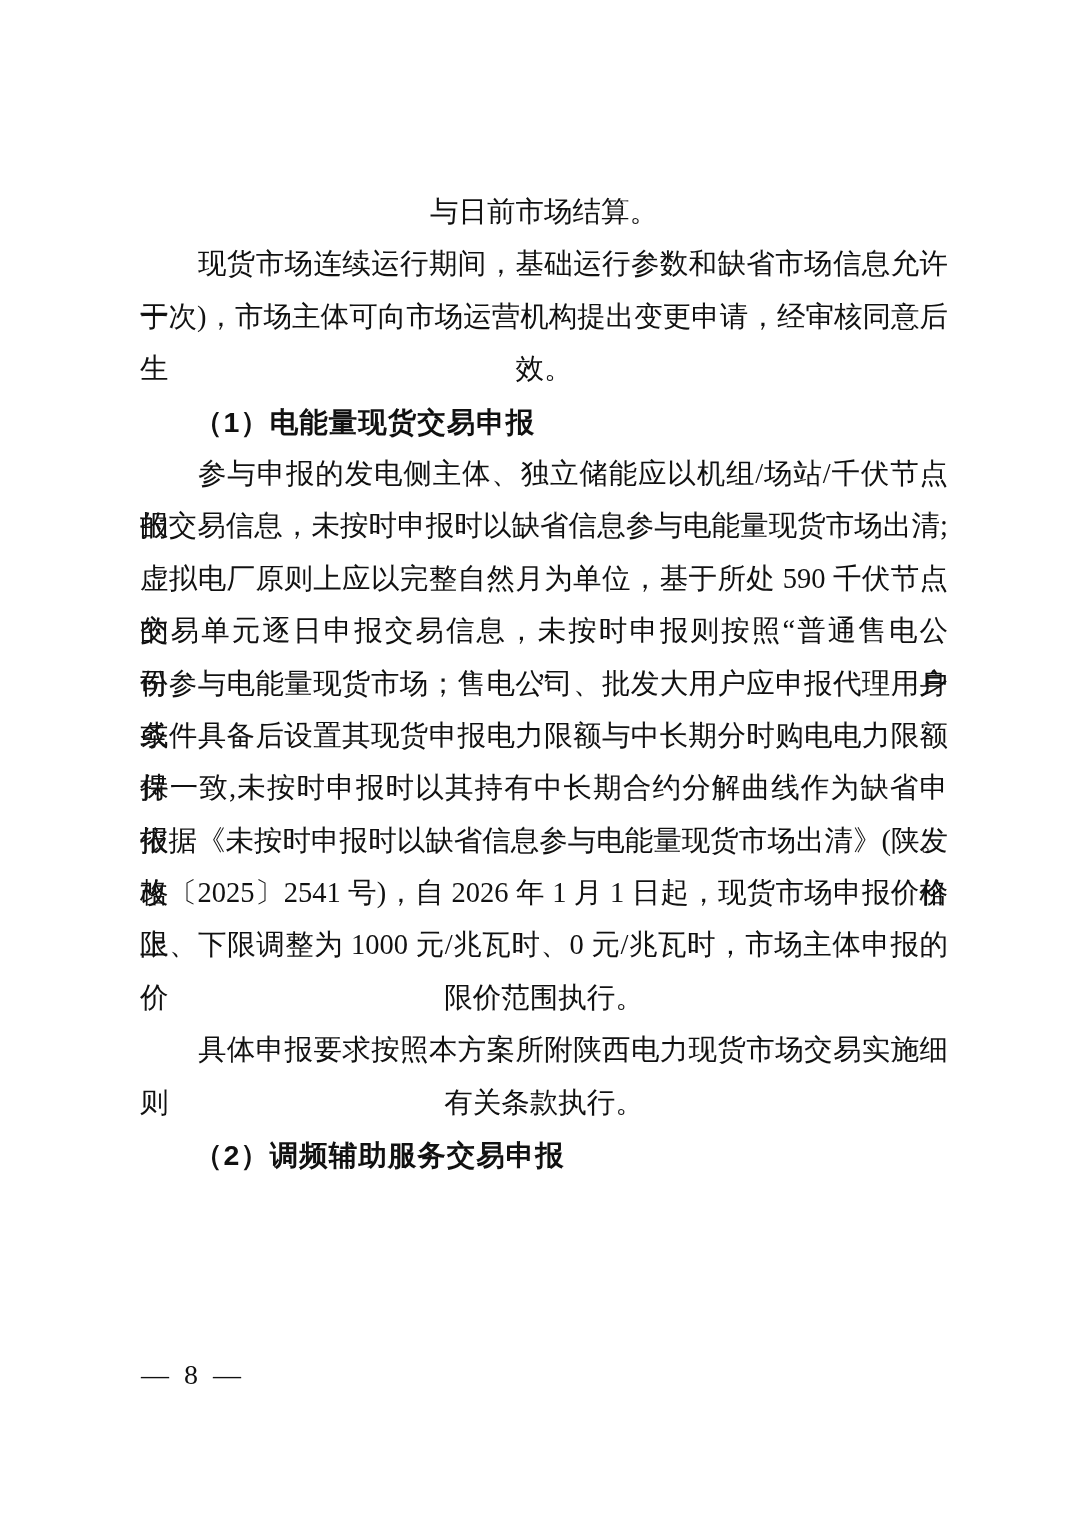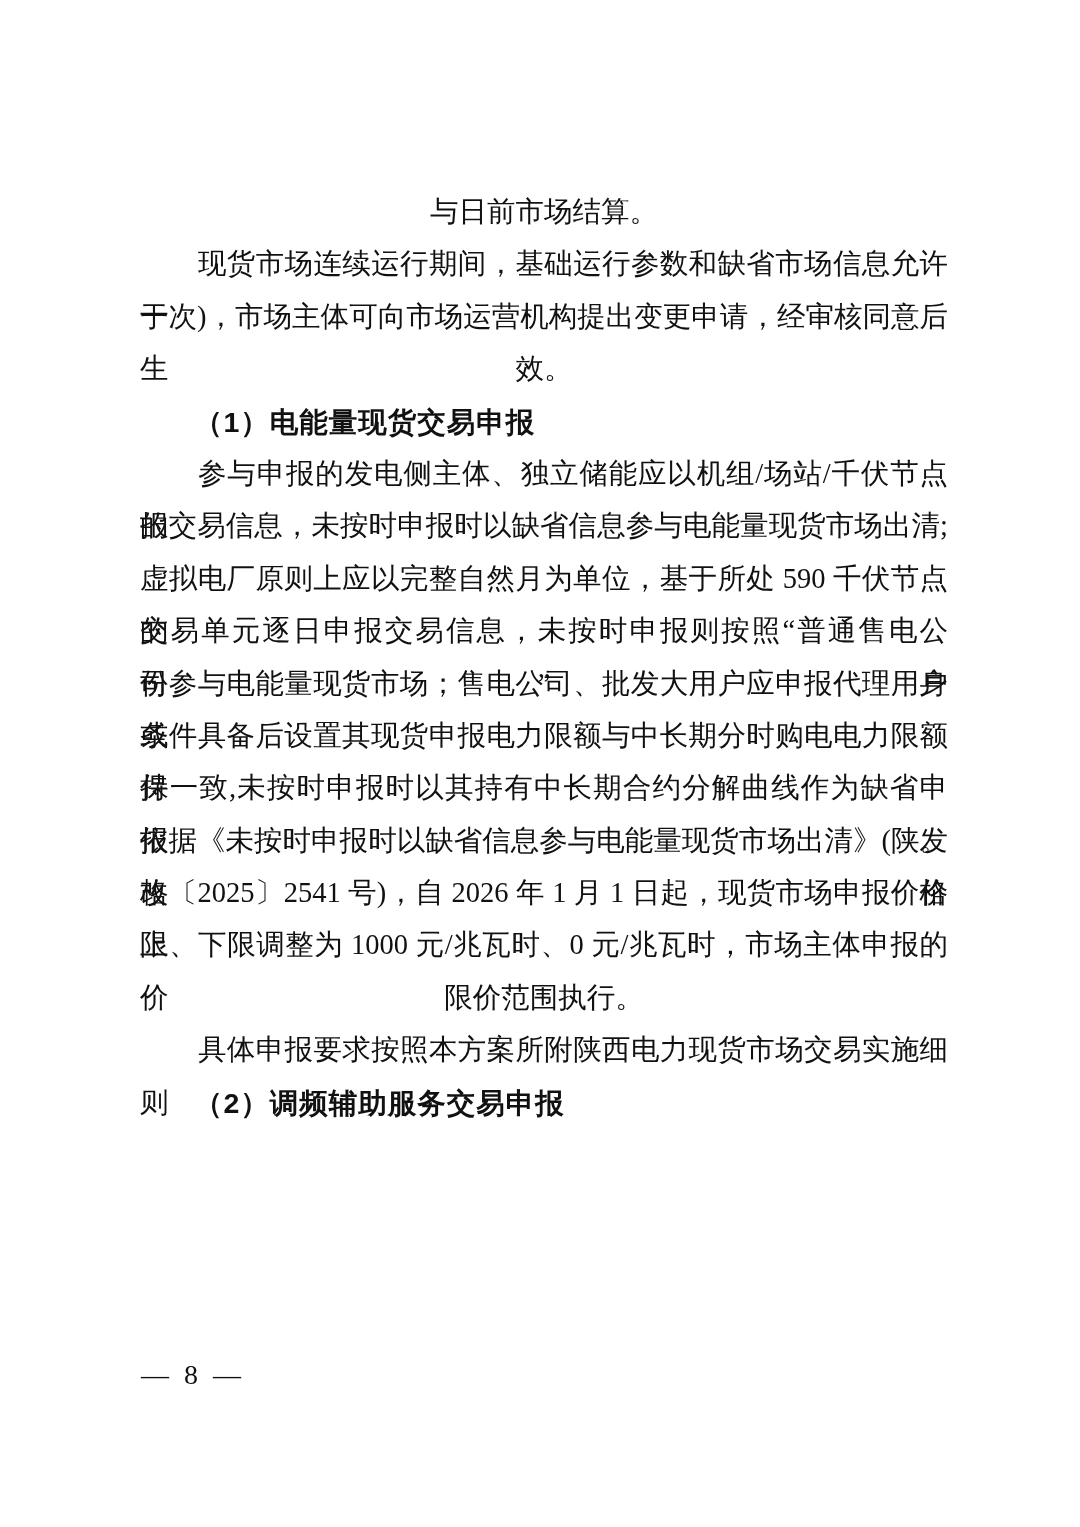--- a/index.html
+++ b/index.html
@@ -71,16 +71,17 @@
     <div class="line just">虚拟电厂原则上应以完整自然月为单位，基于所处 590 千伏节点的</div>
     <div class="line just">交易单元逐日申报交易信息，未按时申报则按照“普通售电公司”身</div>
     <div class="line just">份参与电能量现货市场；售电公司、批发大用户应申报代理用户或</div>
     <div class="line just">条件具备后设置其现货申报电力限额与中长期分时购电电力限额保</div>
     <div class="line just">持一致,未按时申报时以其持有中长期合约分解曲线作为缺省申报。</div>
     <div class="line just">依据《未按时申报时以缺省信息参与电能量现货市场出清》(陕发改价</div>
     <div class="line just">格〔2025〕2541 号)，自 2026 年 1 月 1 日起，现货市场申报价格上</div>
     <div class="line just">限、下限调整为 1000 元/兆瓦时、0 元/兆瓦时，市场主体申报的价</div>
     <div class="line short">限价范围执行。</div>
     <div class="line just indent">具体申报要求按照本方案所附陕西电力现货市场交易实施细则</div>
+    <div class="line short">有关条款执行。</div>
     <div class="line heading">（2）调频辅助服务交易申报</div>
   </div>
   <div class="footer">— 8 —</div>
 </div>
 
 </body></html>

